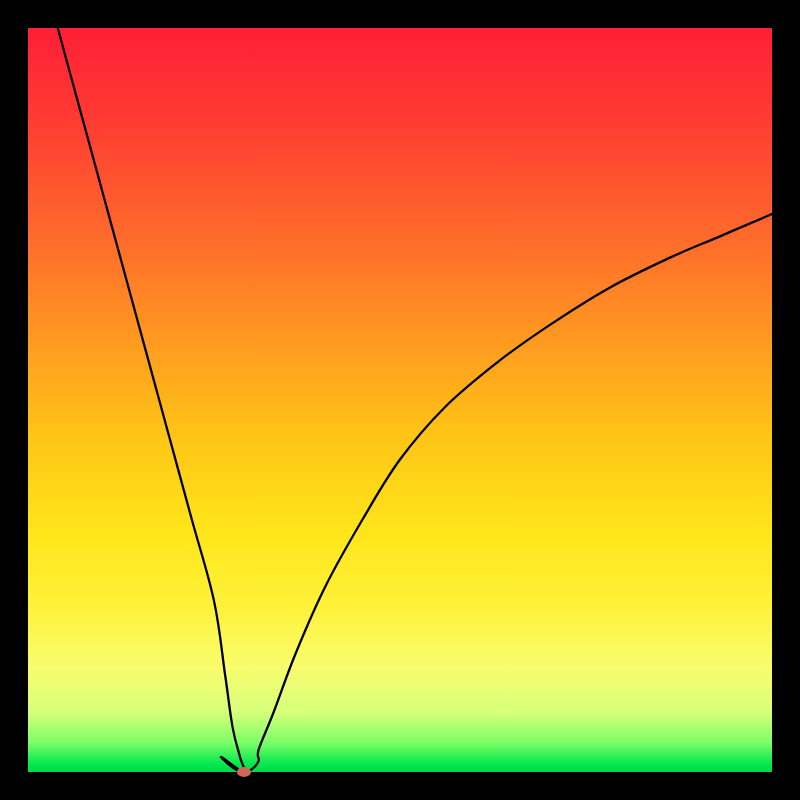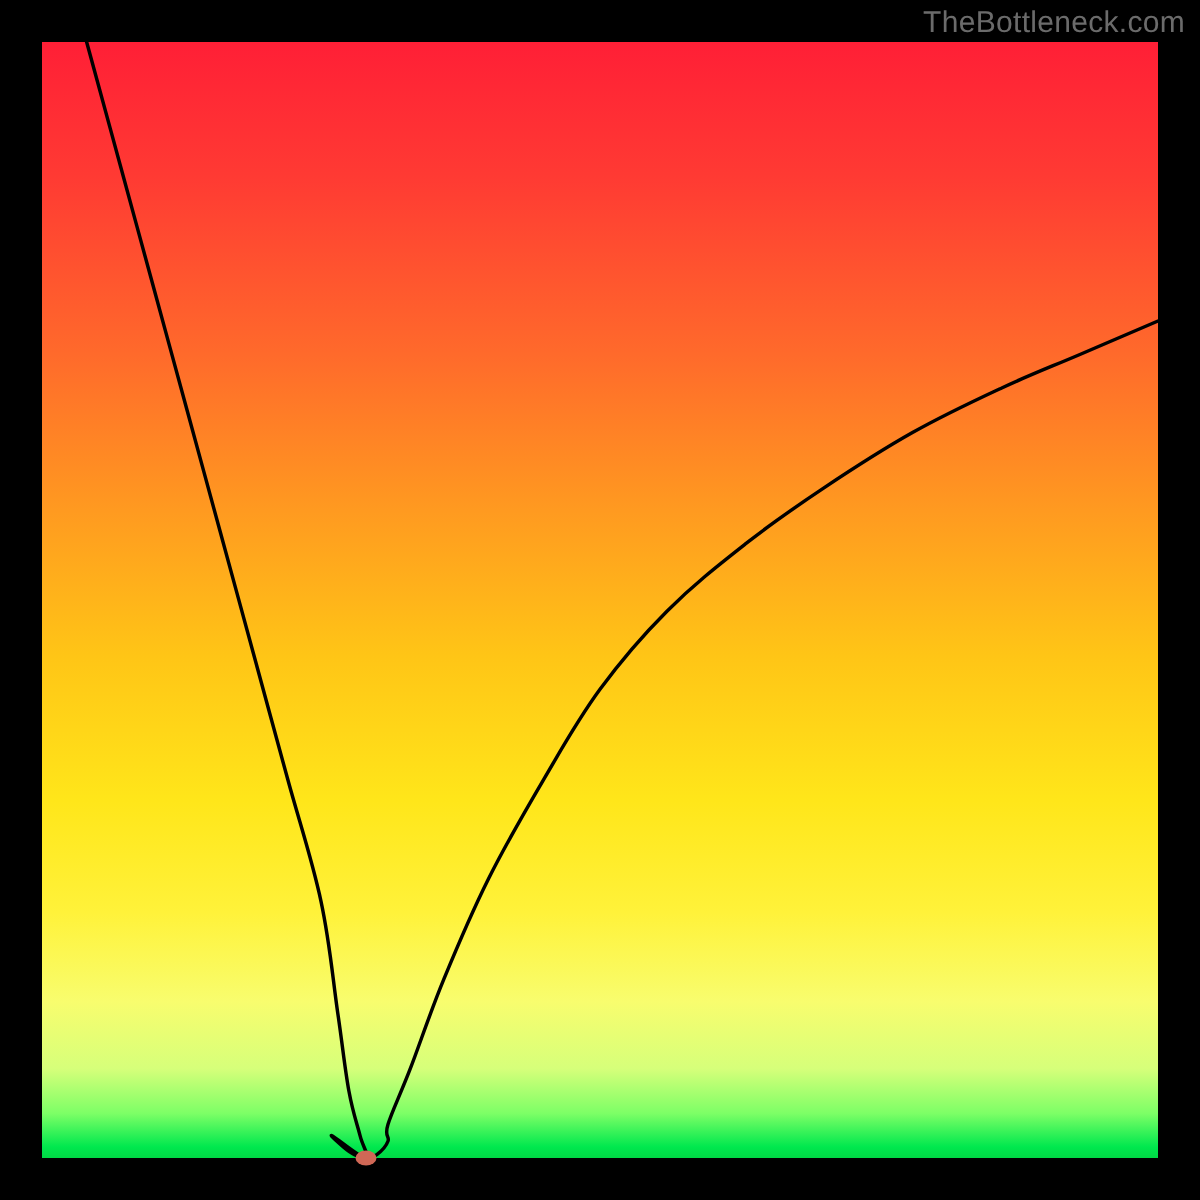--- a/index.html
+++ b/index.html
@@ -66,21 +66,20 @@
     background: #d06856;
     border-radius: 50%;
     transform: translate(-50%, -50%);
   }
 </style>
 </head>
 <body>
 
 <div class="frame">
 
-  <div class="watermark">TheBottleneck.com</div>
 
   <div class="plot-area">
     <svg class="curve" viewBox="0 0 744 744" preserveAspectRatio="none">
       <path id="curve-path" fill="none" stroke="#000" stroke-width="2.3" stroke-linejoin="round" stroke-linecap="round" d="M 29.76 0.00 C 33.78 14.73, 44.04 52.38, 52.08 81.84 C 60.12 111.30, 66.36 134.22, 74.40 163.68 C 82.44 193.14, 88.68 216.06, 96.72 245.52 C 104.76 274.98, 111.00 297.90, 119.04 327.36 C 127.08 356.82, 133.32 379.74, 141.36 409.20 C 149.40 438.66, 155.64 461.58, 163.68 491.04 C 171.72 520.50, 179.97 544.76, 186.00 572.88 C 192.03 601.00, 193.81 624.51, 197.16 647.28 C 200.51 670.05, 201.92 684.63, 204.60 699.36 C 207.28 714.09, 210.03 721.08, 212.04 729.12 C 214.05 737.16, 219.11 744.00, 215.76 744.00 C 212.41 744.00, 196.12 730.46, 193.44 729.12 C 190.76 727.78, 198.20 734.28, 200.88 736.56 C 203.56 738.84, 205.64 740.43, 208.32 741.77 C 211.00 743.11, 213.08 744.00, 215.76 744.00 C 218.44 744.00, 220.52 743.78, 223.20 741.77 C 225.88 739.76, 229.30 736.46, 230.64 732.84 C 231.98 729.22, 227.96 730.38, 230.64 721.68 C 233.32 712.98, 238.82 701.89, 245.52 684.48 C 252.22 667.07, 258.47 647.73, 267.84 624.96 C 277.21 602.19, 285.55 582.11, 297.60 558.00 C 309.65 533.89, 321.41 513.81, 334.80 491.04 C 348.19 468.27, 357.27 451.61, 372.00 431.52 C 386.73 411.43, 399.23 396.85, 416.64 379.44 C 434.05 362.03, 449.97 349.53, 468.72 334.80 C 487.47 320.07, 500.71 310.99, 520.80 297.60 C 540.89 284.21, 558.89 272.45, 580.32 260.40 C 601.75 248.35, 619.75 240.01, 639.84 230.64 C 659.93 221.27, 673.17 216.36, 691.92 208.32 C 710.67 200.28, 734.63 190.02, 744.00 186.00"></path>
     </svg>
     <div id="min-dot" class="dot" style="left: 215.76px; top: 744px;"></div>
   </div>
 
 </div>
 

